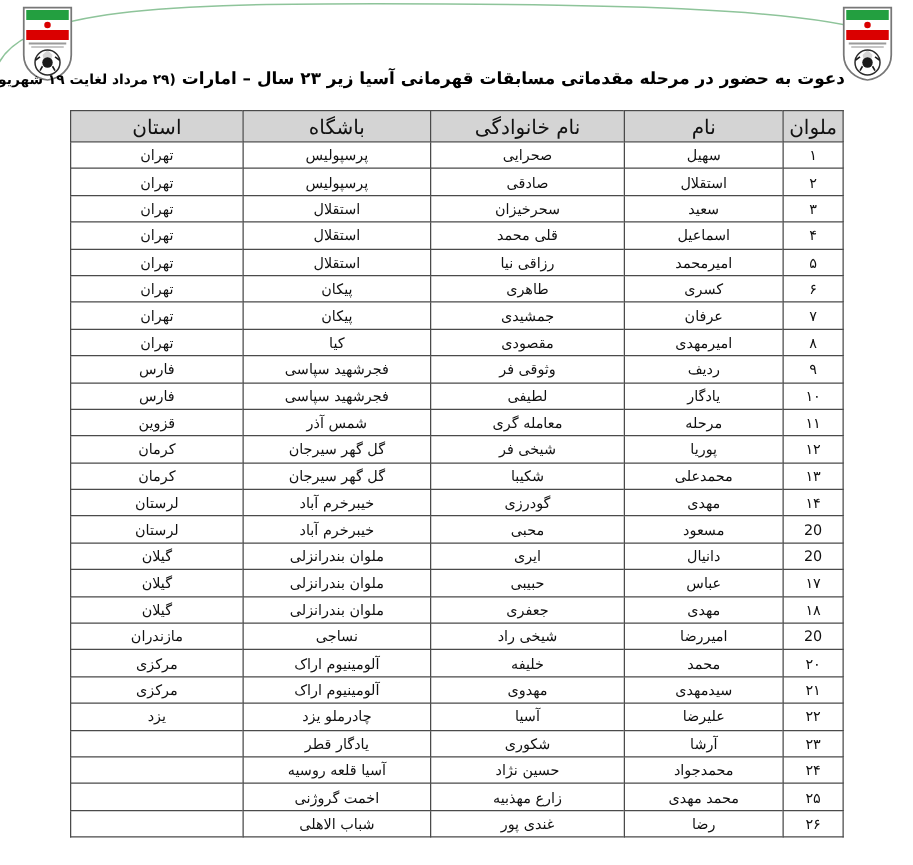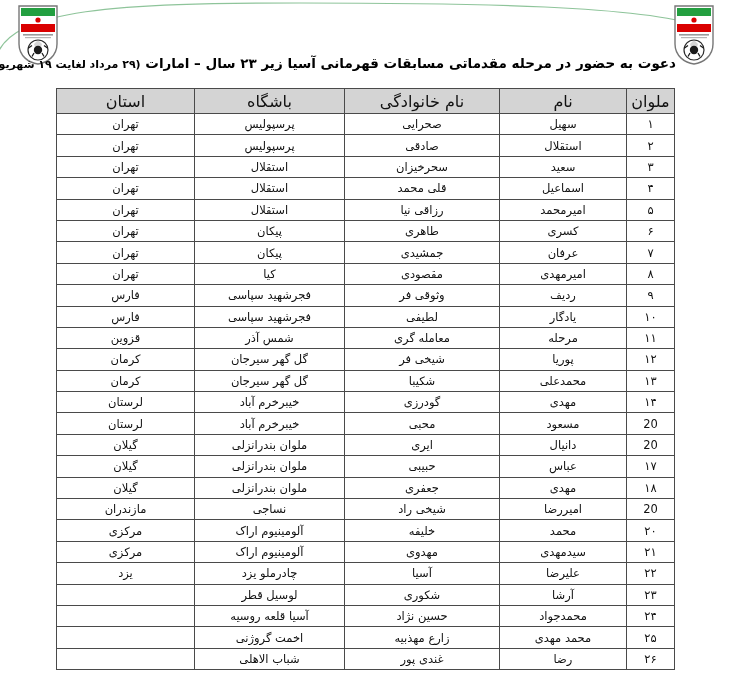--- a/index.html
+++ b/index.html
@@ -327,21 +327,21 @@
             <td>۲۲</td>
             <td>علیرضا</td>
             <td>آسیا</td>
             <td>چادرملو یزد</td>
             <td>یزد</td>
           </tr>
           <tr>
             <td>۲۳</td>
             <td>آرشا</td>
             <td>شکوری</td>
-            <td>لوسیل قطر</td>
+            <td>یادگار قطر</td>
             <td></td>
           </tr>
           <tr>
             <td>۲۴</td>
             <td>محمدجواد</td>
             <td>حسین نژاد</td>
             <td>آسیا قلعه روسیه</td>
             <td></td>
           </tr>
           <tr>

